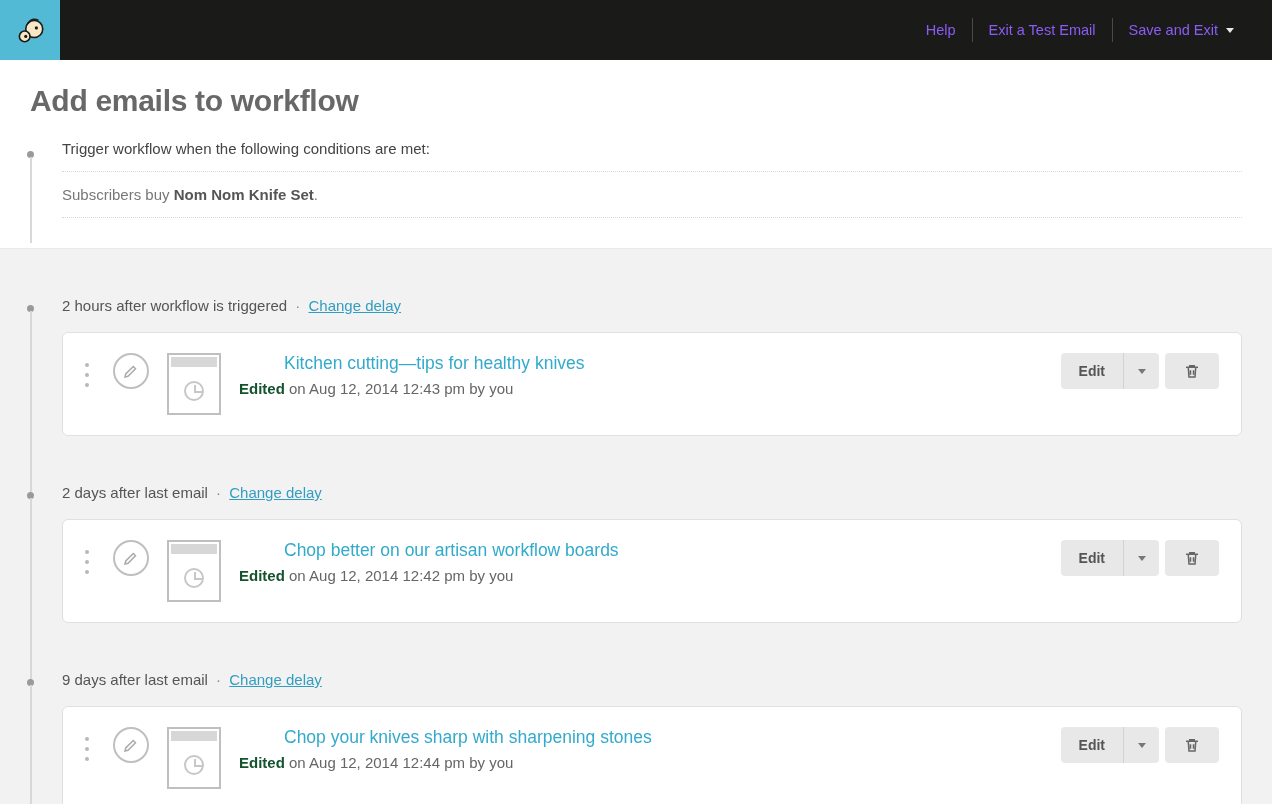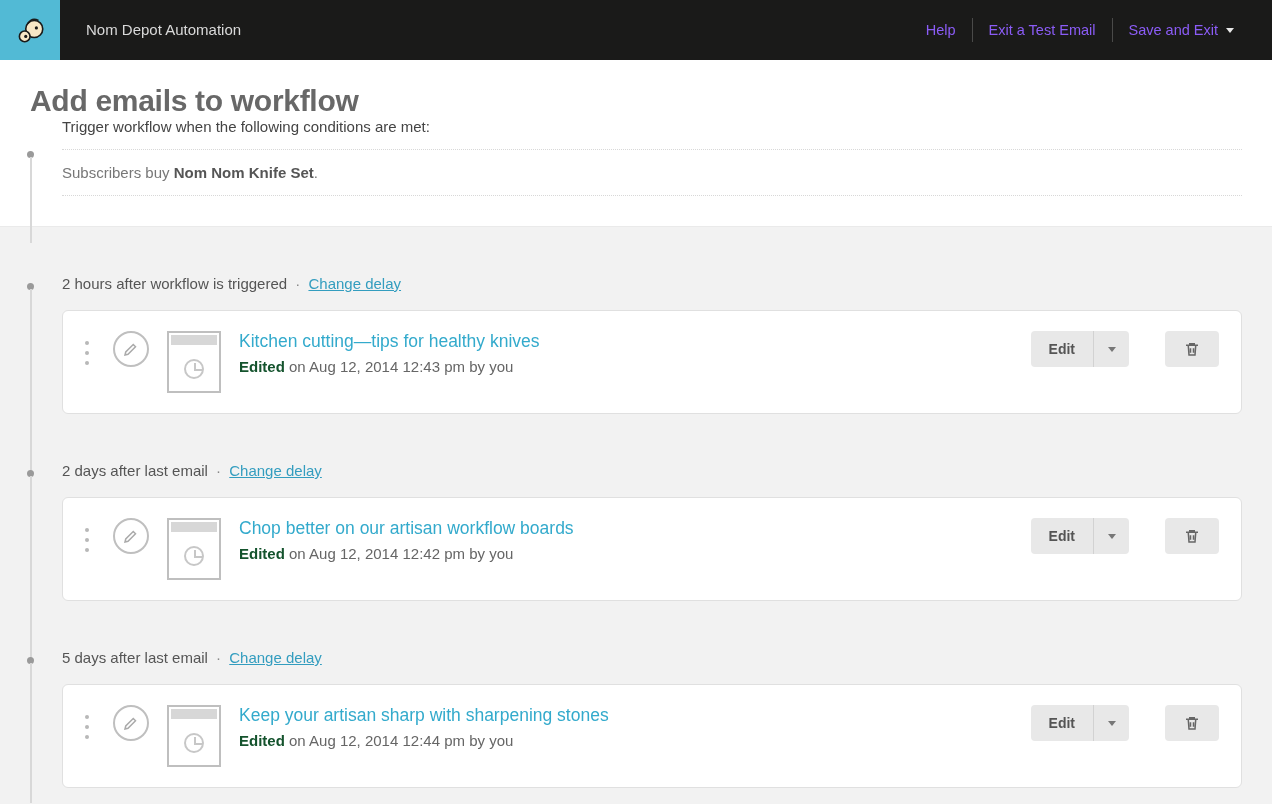--- a/index.html
+++ b/index.html
@@ -66,20 +66,21 @@
     margin: 0 -30px;
     padding: 24px 30px 30px;
     position: relative;
     border-bottom: 1px solid #eaeaea;
   }
   h1.page-title {
     font-size: 30px;
     font-weight: 600;
     color: #686868;
     letter-spacing: -0.3px;
+    margin-bottom: 22px;
   }
   .trigger-block { margin-left: 32px; }
   .trigger-heading {
     font-size: 15px;
     color: #444;
     font-weight: 500;
     padding-bottom: 14px;
     border-bottom: 1px dotted #d8d8d8;
   }
   .trigger-detail {
@@ -176,25 +177,26 @@
   .thumb .clock::before { width:6px; height:2px; transform: rotate(-90deg); }
   .thumb .clock::after { width:8px; height:2px; transform: rotate(0deg); }
 
   .email-info { flex: 1; }
   .email-title {
     color: #33aacc;
     font-size: 17.5px;
     font-weight: 500;
     cursor: pointer;
     margin-bottom: 6px;
+    margin-left: 45px;
   }
   .email-meta { color: #666; font-size: 15px; }
   .email-meta b { color:#14532d; font-weight: 600; }
   .card-actions {
-    display: flex; align-items: center; gap: 36px;
+    display: flex; align-items: center; gap: 6px;
   }
   .btn-group { display: flex; }
   .btn {
     background: #e8e8e8;
     border: none;
     height: 36px;
     padding: 0 18px;
     font-size: 14px;
     font-weight: 600;
     color: #555;
@@ -228,21 +230,20 @@
 <div class="topbar">
   <div class="logo-box">
     <svg viewBox="0 0 64 64">
       <circle cx="40" cy="30" r="16" fill="#f7e7c6" stroke="#1a1a19" stroke-width="3"></circle>
       <circle cx="22" cy="44" r="10" fill="#f7e7c6" stroke="#1a1a19" stroke-width="3"></circle>
       <circle cx="44" cy="28" r="3" fill="#1a1a19"></circle>
       <path d="M28 20 Q35 8 48 14" fill="none" stroke="#1a1a19" stroke-width="3"></path>
       <circle cx="24" cy="44" r="3" fill="#1a1a19"></circle>
     </svg>
   </div>
-  <div class="campaign-title">Nom Depot Automation</div>
   <div class="top-actions">
     <div class="tlink">Help</div>
     <div class="tlink">Exit a Test Email</div>
     <div class="tlink save-exit">
       <span>Save and Exit</span>
       <span class="chev-down"></span>
     </div>
   </div>
 </div>
 
@@ -349,21 +350,21 @@
             <path d="M4 7h16M9 7V5h6v2M7 7l1 13h8l1-13M10 11v6M14 11v6"></path>
           </svg>
         </button>
       </div>
     </div>
   </div>
       <div class="step">
     <div class="tl-dot-local"></div>
     <div class="timeline" style="left:0; top:14px; height:140px;"></div>
     <div class="step-header">
-      <span>5 days after last email</span>
+      <span>9 days after last email</span>
       <span class="sep">·</span>
       <a>Change delay</a>
     </div>
     <div class="email-card">
       <div class="drag-dots">
         <span></span>
             <span></span>
             <span></span>
       </div>
       <div class="design-icon">
@@ -371,21 +372,21 @@
           <path d="M4 20l4-1 10-10-3-3L5 16l-1 4z"></path>
         </svg>
       </div>
       <div class="thumb">
         <div class="tbar"></div>
         <div class="tbody">
               <div class="clock"></div>
             </div>
       </div>
       <div class="email-info">
-        <div class="email-title">Keep your artisan sharp with sharpening stones</div>
+        <div class="email-title">Chop your knives sharp with sharpening stones</div>
         <div class="email-meta"><b>Edited</b> on Aug 12, 2014 12:44 pm by you</div>
       </div>
       <div class="card-actions">
         <div class="btn-group">
           <button class="btn">Edit</button>
           <button class="btn-caret">
                 <span class="chev-down"></span>
               </button>
         </div>
         <button class="trash">

